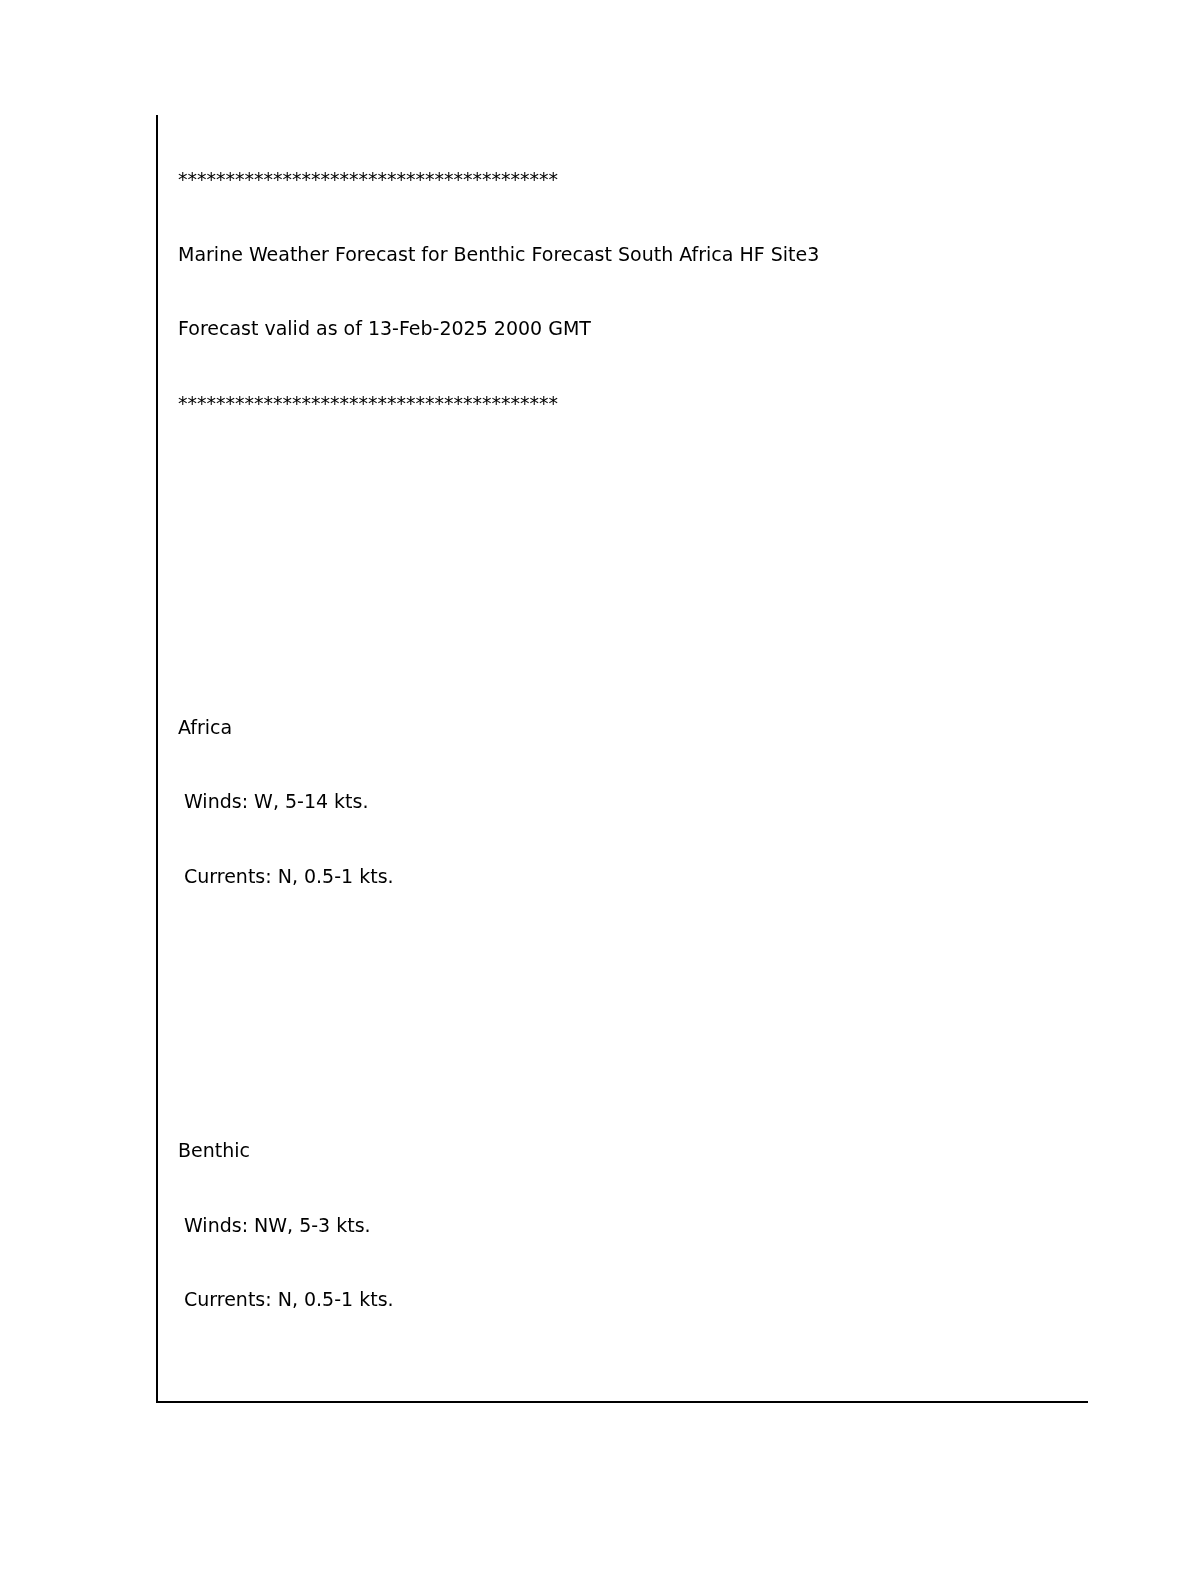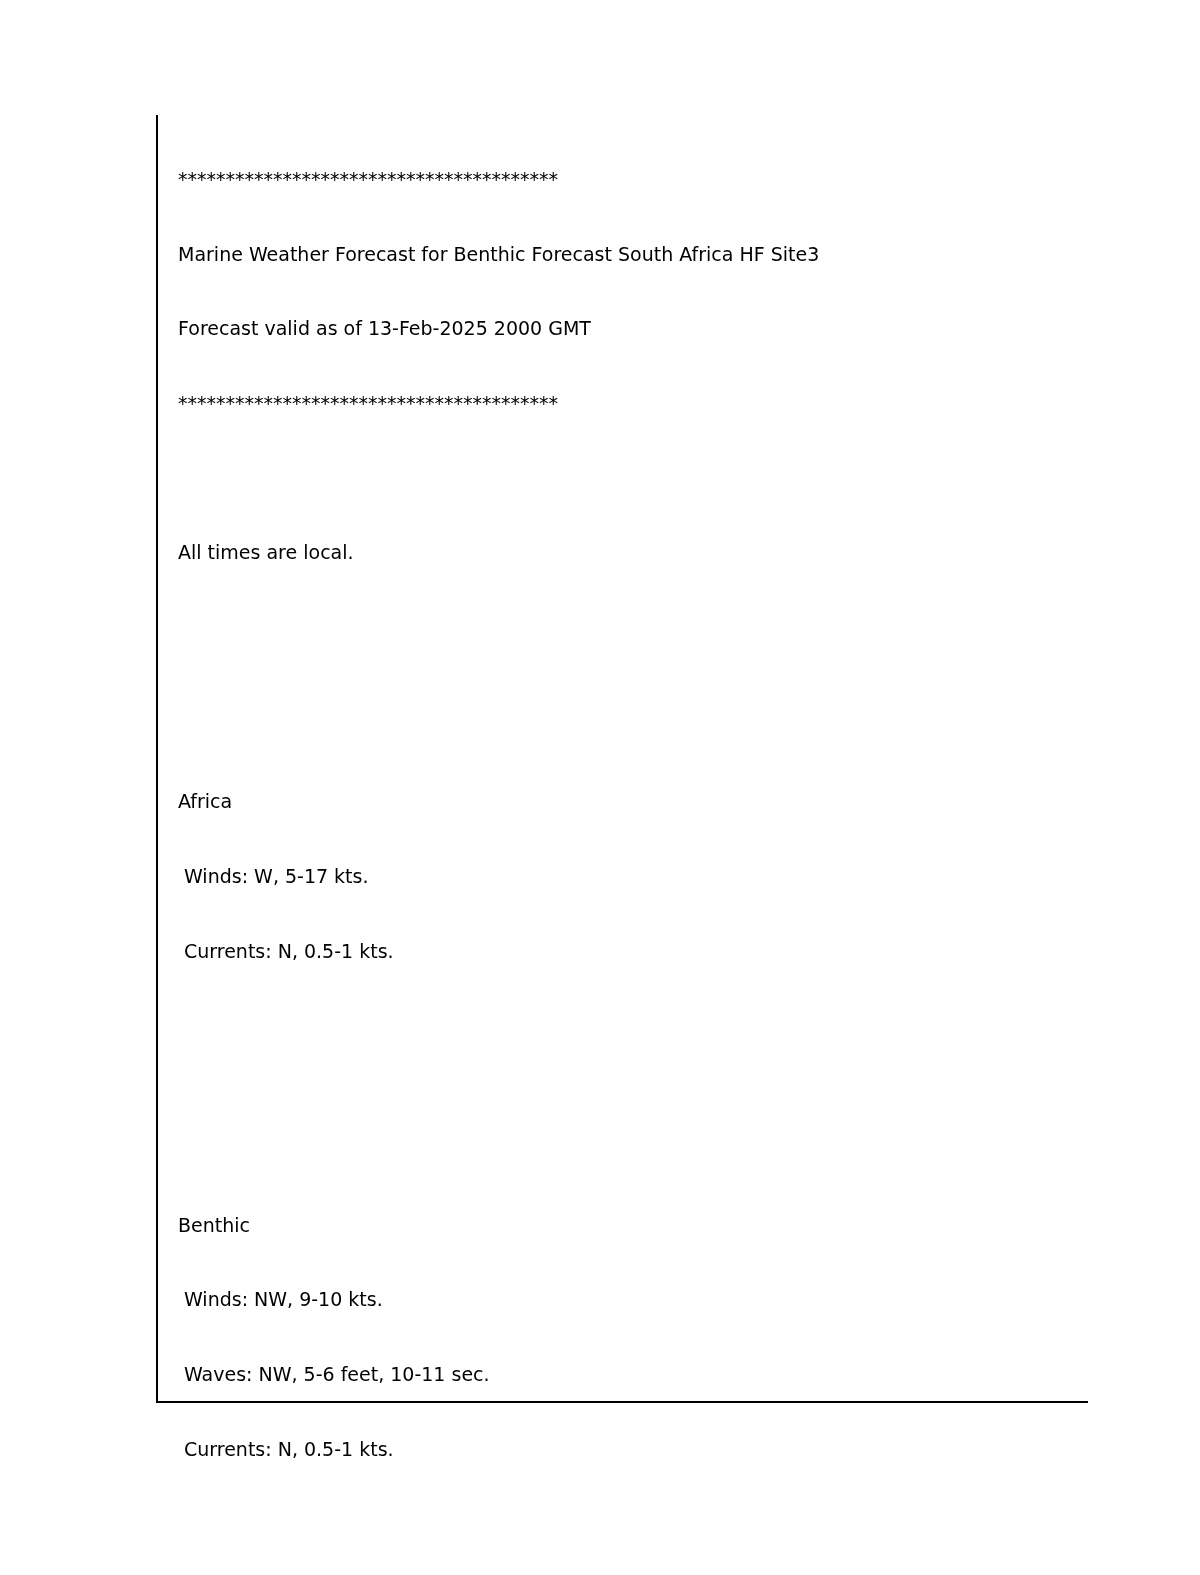--- a/index.html
+++ b/index.html
@@ -49,34 +49,32 @@
 <body>
 
 <div class="page-box"></div>
 
 <div class="doc">
   <div class="line">****************************************</div>
   <div class="line">Marine Weather Forecast for Benthic Forecast South Africa HF Site3</div>
   <div class="line">Forecast valid as of 13-Feb-2025 2000 GMT</div>
   <div class="line">****************************************</div>
   <div class="line blank"></div>
-  <div class="line">All times are local.</div>
   <div class="line blank"></div>
   <div id="periods">
   <section class="period">
     <div class="line period-name">Africa</div>
-    <div class="line indent period-winds">Winds: W, 5-17 kts.</div>
+    <div class="line indent period-winds">Winds: W, 5-14 kts.</div>
     <div class="line indent period-currents">Currents: N, 0.5-1 kts.</div>
     <div class="line blank"></div>
   </section>
 
   <section class="period">
     <div class="line period-name">Benthic</div>
-    <div class="line indent period-winds">Winds: NW, 9-10 kts.</div>
-    <div class="line indent period-waves">Waves: NW, 5-6 feet, 10-11 sec.</div>
+    <div class="line indent period-winds">Winds: NW, 5-3 kts.</div>
     <div class="line indent period-currents">Currents: N, 0.5-1 kts.</div>
     
   </section>
 
   
 
   
 
   
 

